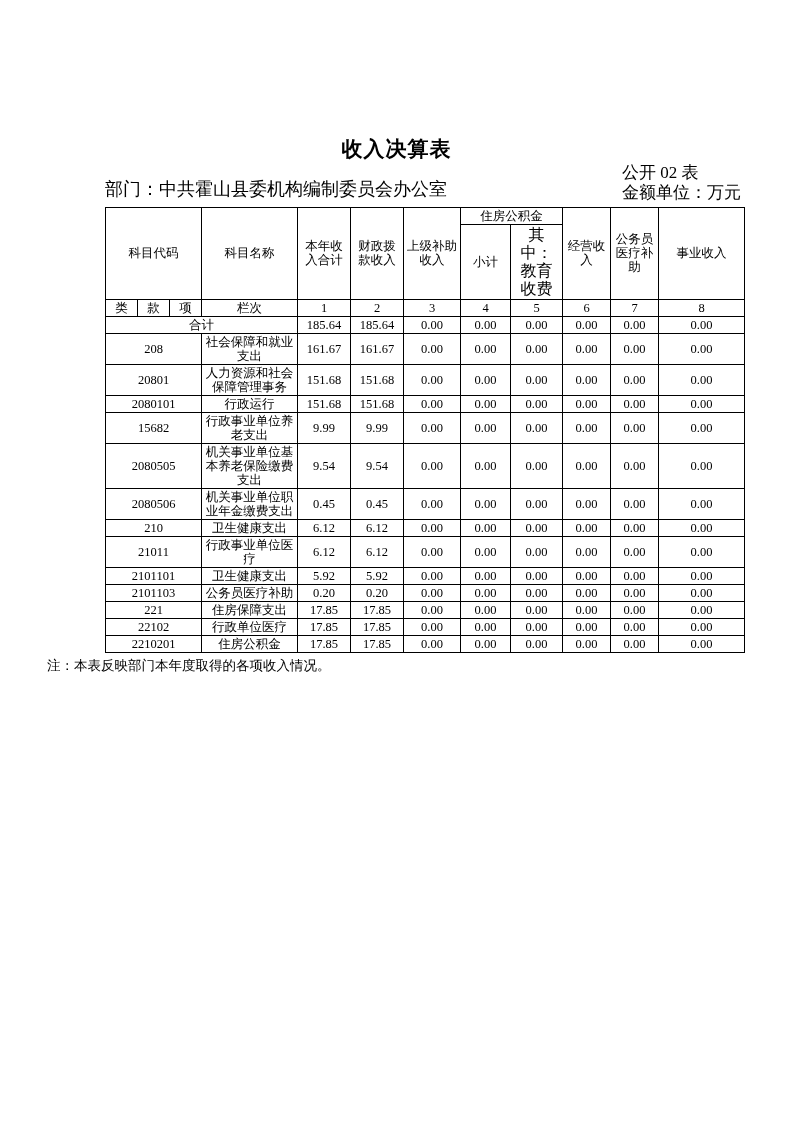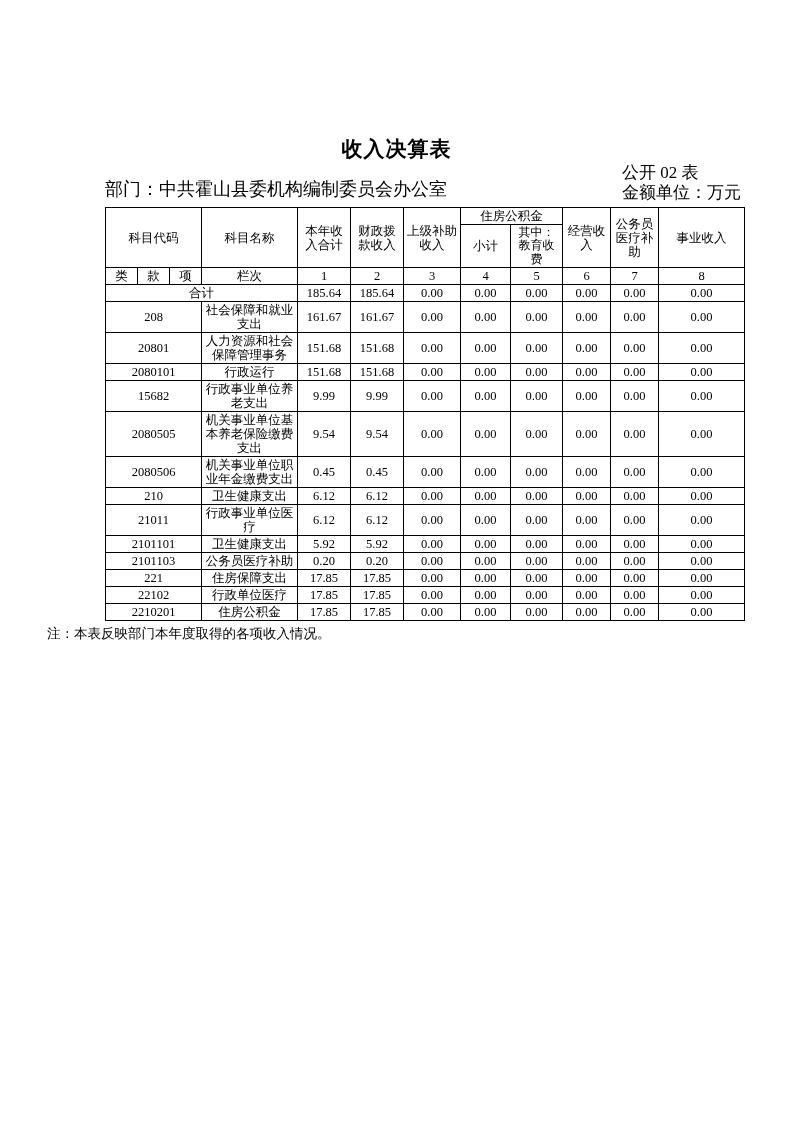--- a/index.html
+++ b/index.html
@@ -77,21 +77,21 @@
   }
   .total-row td {
     font-weight: bold;
     font-family: Liberation Serif, serif;
   }
   .note {
     margin: 4px 0 0 47px;
     font-size: 13.5px;
     font-family: "Liberation Sans", sans-serif;
   }
-  .hdr-sub { font-size: 12px; }
+  .hdr-sub { font-size: 16px; }
 </style>
 </head>
 <body>
 
 <div class="page">
 
   <div class="doc-title">收入决算表</div>
 
   <div class="meta-row">
     <div class="meta-right">

